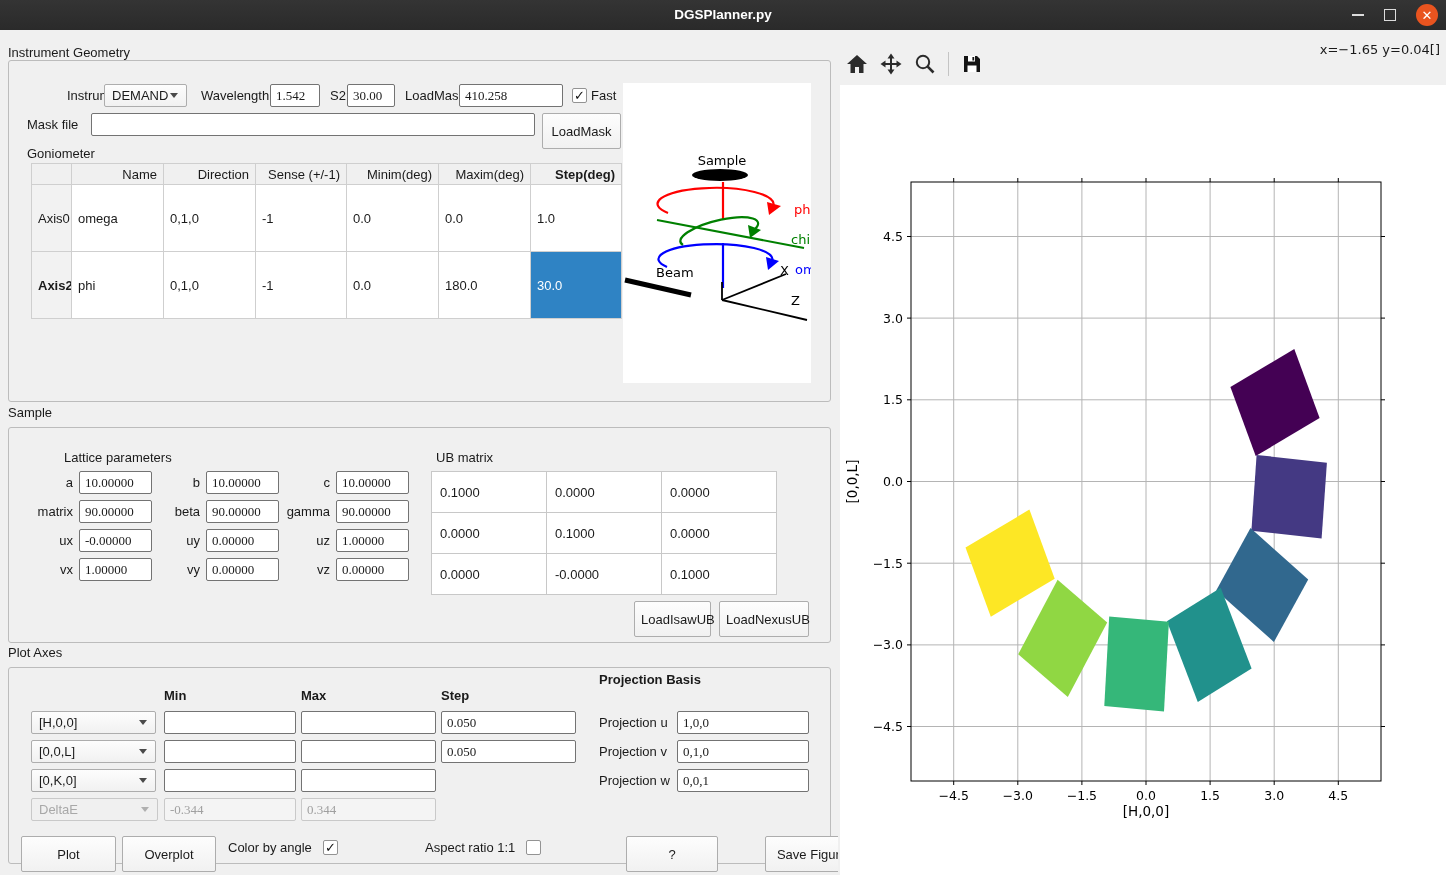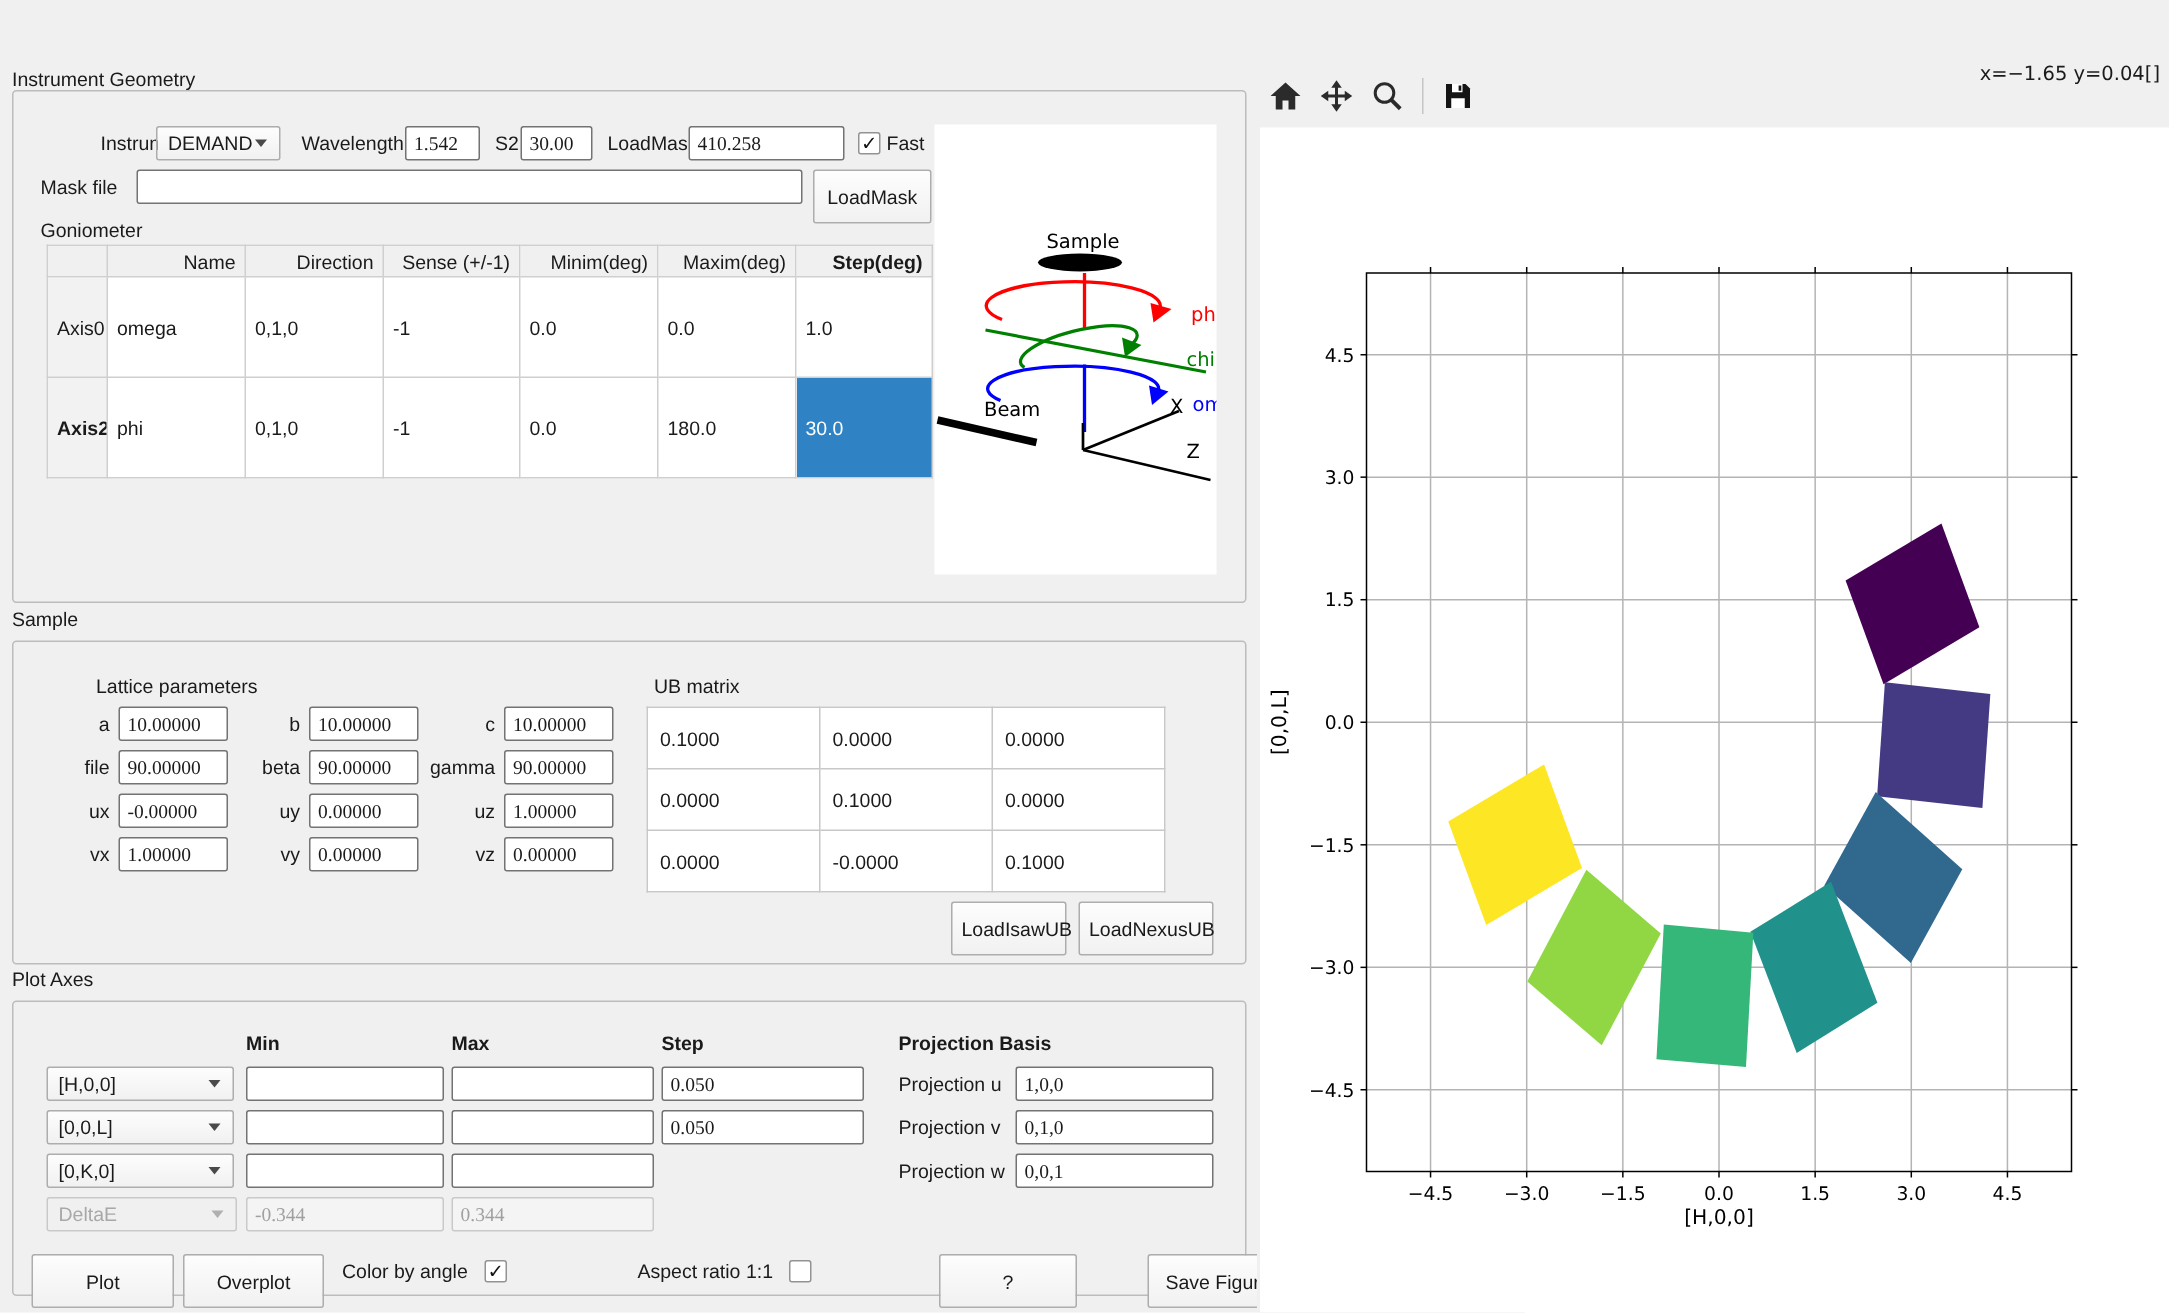--- a/index.html
+++ b/index.html
@@ -50,20 +50,28 @@
   .alabel{font-family:"DejaVu Sans",sans-serif;font-size:13.5px;fill:#000;}
   .dg{font-family:"DejaVu Sans",sans-serif;font-size:13px;fill:#000;}
   .toolsep{width:1px;height:24px;background:#c4c4c4;}
   .ticon{width:22px;height:22px;display:block;}
 </style>
 </head>
 <body>
 
 <div id="win">
 
+  <div class="abs titlebar">
+    <div class="abs title">DGSPlanner.py</div>
+    <div class="abs winbtns">
+      <span class="minglyph"></span>
+      <span class="maxglyph"></span>
+      <span class="closebtn">✕</span>
+    </div>
+  </div>
 
   <div class="abs glabel" style="left:8px;top:45px;">Instrument Geometry</div>
   <div class="abs gbox" style="left:8px;top:60px;width:821px;height:340px;">
 
     <div class="abs lbl" style="left:18px;top:23px;margin-left:40px;">Instrument</div>
     <div class="abs dd" style="left:95px;top:23px;width:83px;">
       <span class="val">DEMAND</span>
       <span class="arr"></span>
     </div>
     <div class="abs lbl" style="left:192px;top:23px;">Wavelength</div>
@@ -155,21 +163,21 @@
 
     <div class="abs lat-row" style="left:0;top:43px;">
       <span class="l1">a</span>
       <input class="f field" value="10.00000" style="">
       <span class="l2">b</span>
       <input class="f field" value="10.00000" style="">
       <span class="l3">c</span>
       <input class="f field" value="10.00000" style="">
     </div>
     <div class="abs lat-row" style="left:0;top:72px;">
-      <span class="l1">file</span>
+      <span class="l1">matrix</span>
       <input class="f field" value="90.00000" style="">
       <span class="l2">beta</span>
       <input class="f field" value="90.00000" style="">
       <span class="l3">gamma</span>
       <input class="f field" value="90.00000" style="">
     </div>
     <div class="abs lat-row" style="left:0;top:101px;">
       <span class="l1">ux</span>
       <input class="f field" value="-0.00000" style="">
       <span class="l2">uy</span>
@@ -208,21 +216,21 @@
       </table>
     <button class="abs btn" style="left:625px;top:173px;width:77px;">LoadIsawUB</button>
     <button class="abs btn" style="left:710px;top:173px;width:90px;">LoadNexusUB</button>
   </div>
 
   <div class="abs glabel" style="left:8px;top:645px;">Plot Axes</div>
   <div class="abs gbox" style="left:8px;top:667px;width:821px;height:195px;">
     <div class="abs lbl" style="left:155px;top:16px;font-weight:bold;">Min</div>
     <div class="abs lbl" style="left:292px;top:16px;font-weight:bold;">Max</div>
     <div class="abs lbl" style="left:432px;top:16px;font-weight:bold;">Step</div>
-    <div class="abs lbl" style="left:590px;top:16px;font-weight:bold;">Projection Basis</div>
+    <div class="abs lbl" style="left:590px;top:0;font-weight:bold;">Projection Basis</div>
 
     <div class="abs dd" style="left:22px;top:43px;width:125px;">
       <span class="val">[H,0,0]</span>
         <span class="arr"></span>
     </div>
     <input class="abs field" style="left: 155px; top: 43px; width: 132px;" value="">
     <input class="abs field" style="left: 292px; top: 43px; width: 135px;" value="">
     <input class="abs field" style="left: 432px; top: 43px; width: 135px;" value="0.050">
 
     <div class="abs dd" style="left:22px;top:72px;width:125px;">

